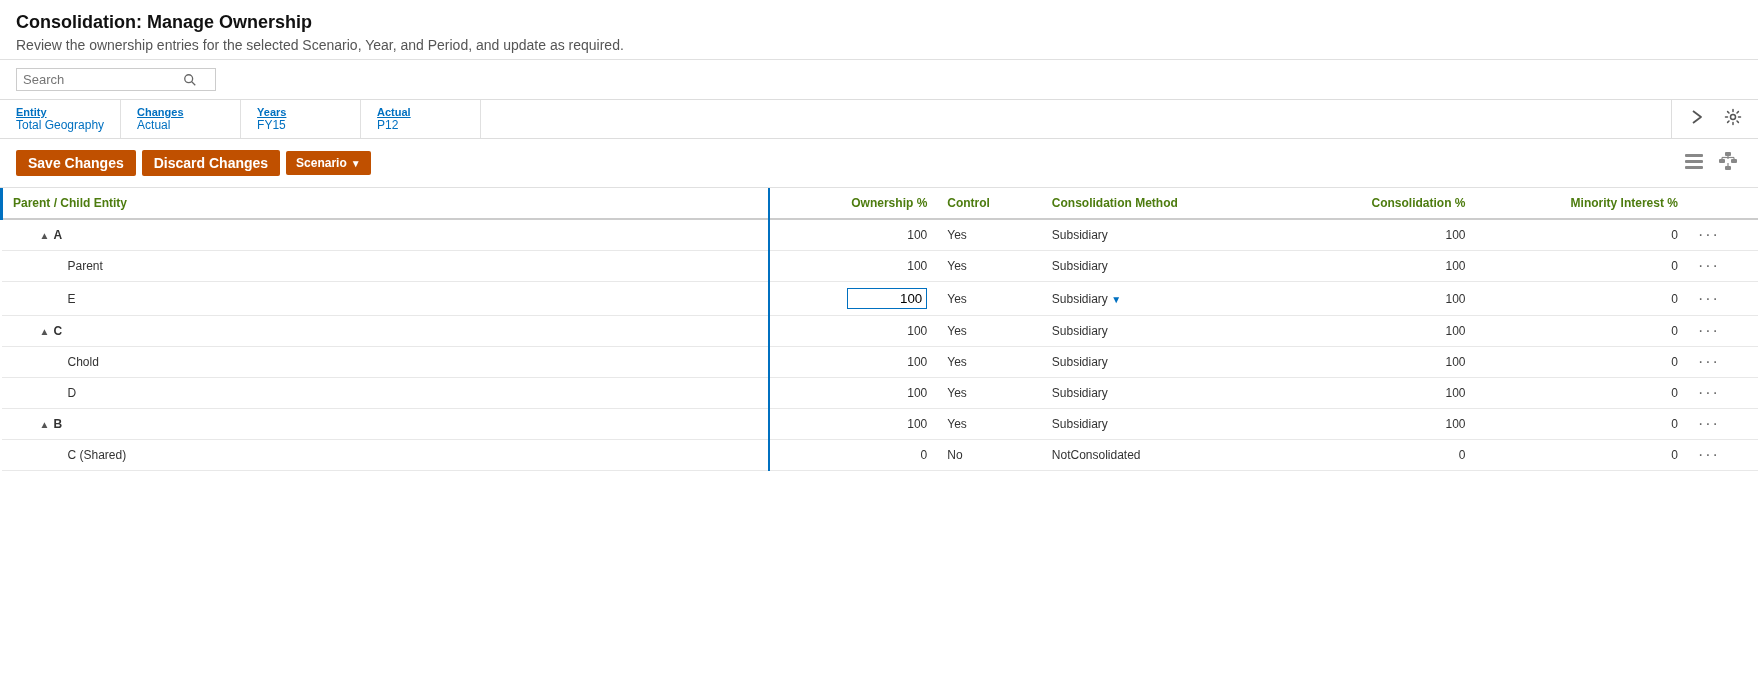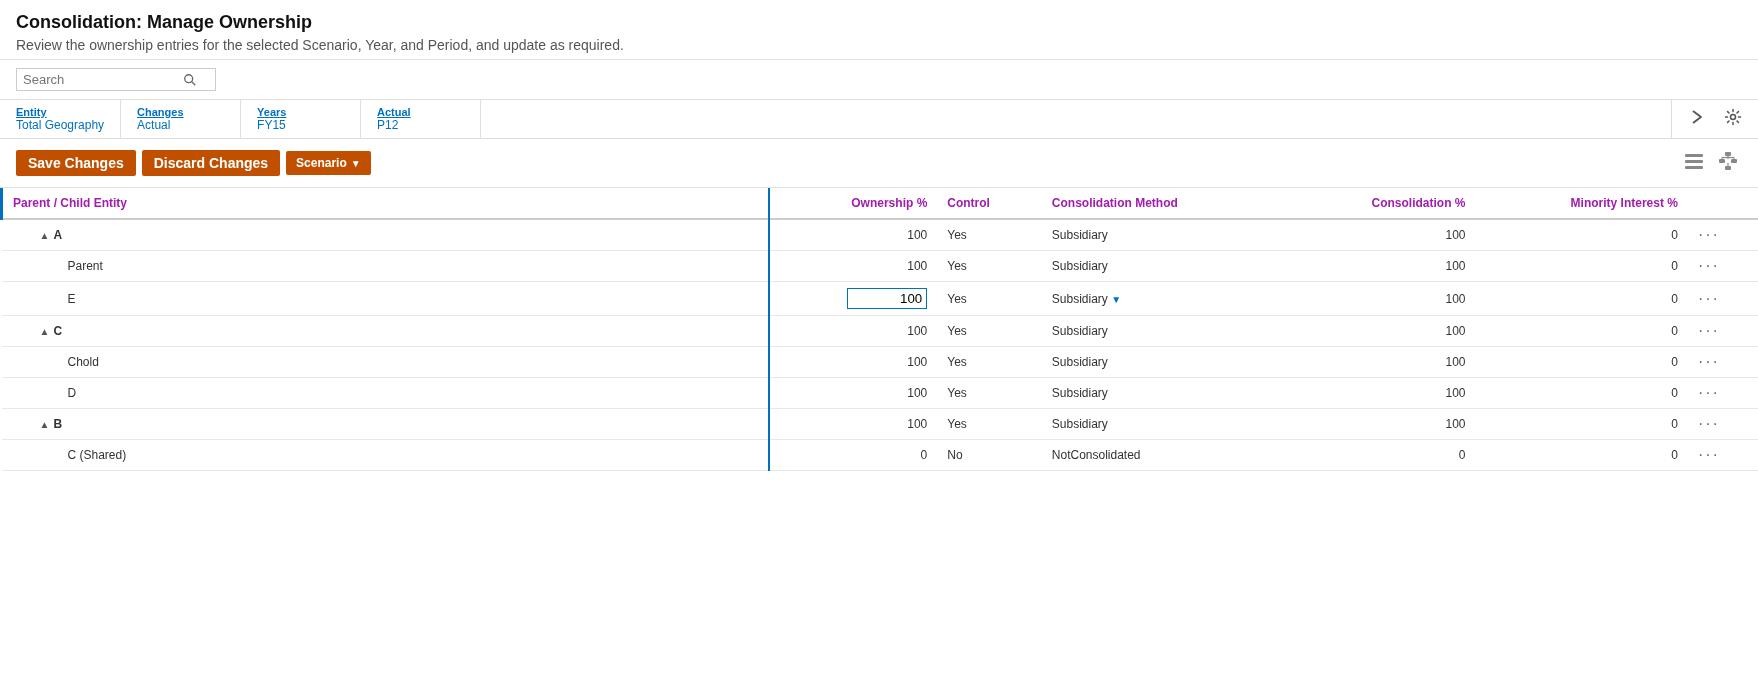--- a/index.html
+++ b/index.html
@@ -28,21 +28,21 @@
     .btn-orange { background: #c05000; color: #fff; border: none; padding: 5px 12px; font-size: 14px; font-weight: bold; cursor: pointer; border-radius: 2px; }
     .btn-actions { background: #c05000; color: #fff; border: none; padding: 5px 10px; font-size: 12px; font-weight: bold; cursor: pointer; border-radius: 2px; display: flex; align-items: center; gap: 4px; }
     .dropdown-arrow { font-size: 10px; }
 
     .toolbar-right { margin-left: auto; display: flex; align-items: center; gap: 6px; }
 
     
     .table-container { width: 100%; overflow-x: auto; }
     table { width: 100%; border-collapse: collapse; }
     thead tr { border-bottom: 2px solid #ccc; }
-    thead th { font-size: 12px; font-weight: bold; color: #a21caf; padding: 8px 10px; text-align: left; white-space: nowrap; margin-top: 16px; }
+    thead th { font-size: 12px; font-weight: bold; color: #4d7c0f; padding: 8px 10px; text-align: left; white-space: nowrap; margin-top: 16px; }
     thead th.right { text-align: right; }
     thead th:first-child { border-left: 3px solid #0070c0; }
 
     tbody tr { border-bottom: 1px solid #e8e8e8; }
     tbody td { padding: 6px 10px; font-size: 12px; color: #333; vertical-align: middle; }
     tbody td.right { text-align: right; }
 
     .entity-col { min-width: 460px; border-right: 2px solid #0070c0; }
 
     .indent-0 { padding-left: 10px; font-weight: bold; font-size: 13px; }

